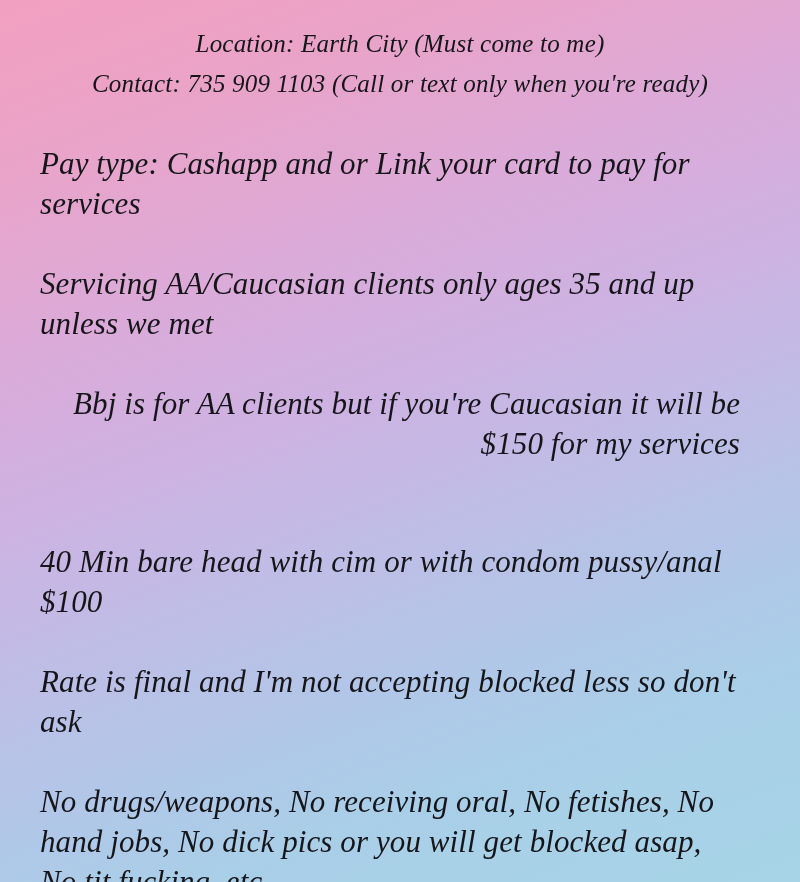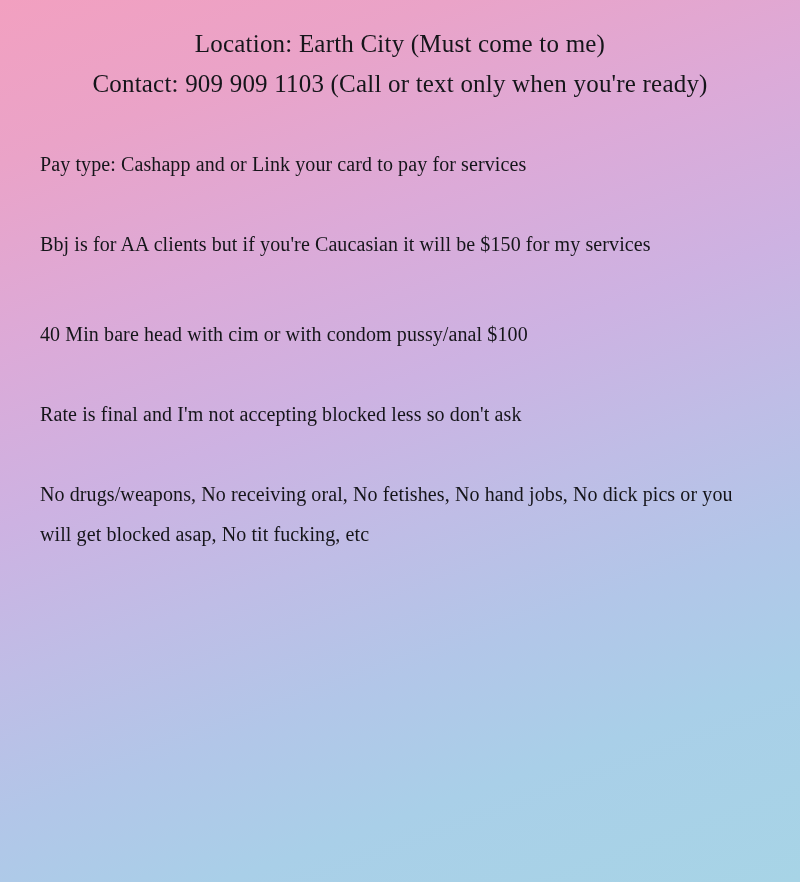--- a/index.html
+++ b/index.html
@@ -19,63 +19,66 @@
         #bfbde6 58%,
         #b2c6e8 70%,
         #a9cfe8 82%,
         #a7d4e6 100%);
   }
   #page {
     position: relative;
     width: 800px;
     height: 882px;
     box-sizing: border-box;
+    font-style: italic;
   }
   .header-block {
     padding-top: 24px;
     text-align: center;
   }
   .header-line {
     font-size: 25px;
     line-height: 40px;
     color: #15151a;
     letter-spacing: 0.2px;
   }
   .body-block {
     padding: 0 38px 0 40px;
     margin-top: 40px;
   }
   .para {
-    font-size: 20px;
+    font-size: 31px;
     line-height: 40px;
     color: #15151a;
     margin: 0 0 40px 0;
     letter-spacing: 0.1px;
   }
   .para.wrap {
     max-width: 700px;
   }
   .para.gap-extra {
-    margin-bottom: 50px;
+    margin-bottom: 78px;
+    text-align: right;
   }
   .para.last {
     margin-bottom: 0;
   }
 </style>
 </head>
 <body>
 
 <div id="page">
 
   <div class="header-block">
     <div class="header-line">Location: Earth City (Must come to me)</div>
-    <div class="header-line">Contact: 909 909 1103 (Call or text only when you're ready)</div>
+    <div class="header-line">Contact: 735 909 1103 (Call or text only when you're ready)</div>
   </div>
 
   <div class="body-block">
     <p class="para">Pay type: Cashapp and or Link your card to pay for services</p>
+    <p class="para">Servicing AA/Caucasian clients only ages 35 and up unless we met</p>
     <p class="para wrap gap-extra">Bbj is for AA clients but if you're Caucasian it will be $150 for my services</p>
     <p class="para">40 Min bare head with cim or with condom pussy/anal $100</p>
     <p class="para">Rate is final and I'm not accepting blocked less so don't ask</p>
     <p class="para wrap last">No drugs/weapons, No receiving oral, No fetishes, No hand jobs, No dick pics or you will get blocked asap, No tit fucking, etc</p>
   </div>
 
 </div>
 
 </body></html>

